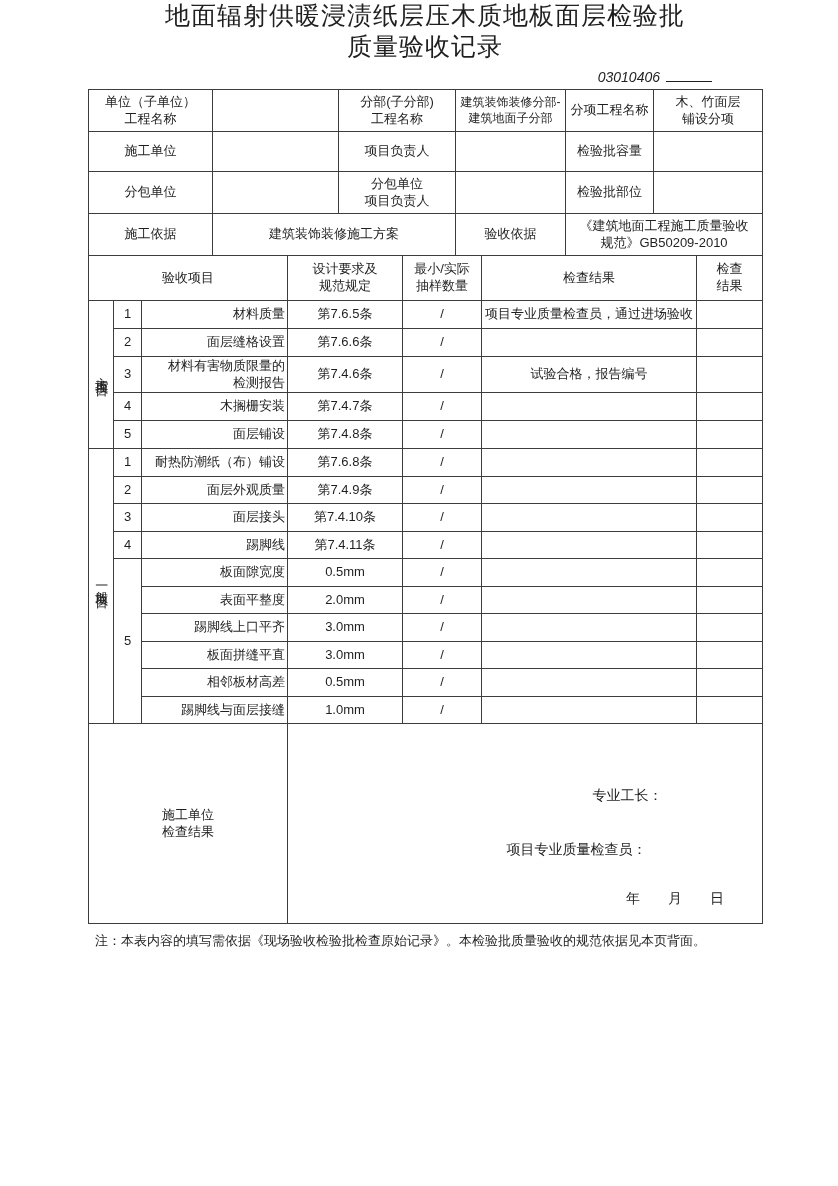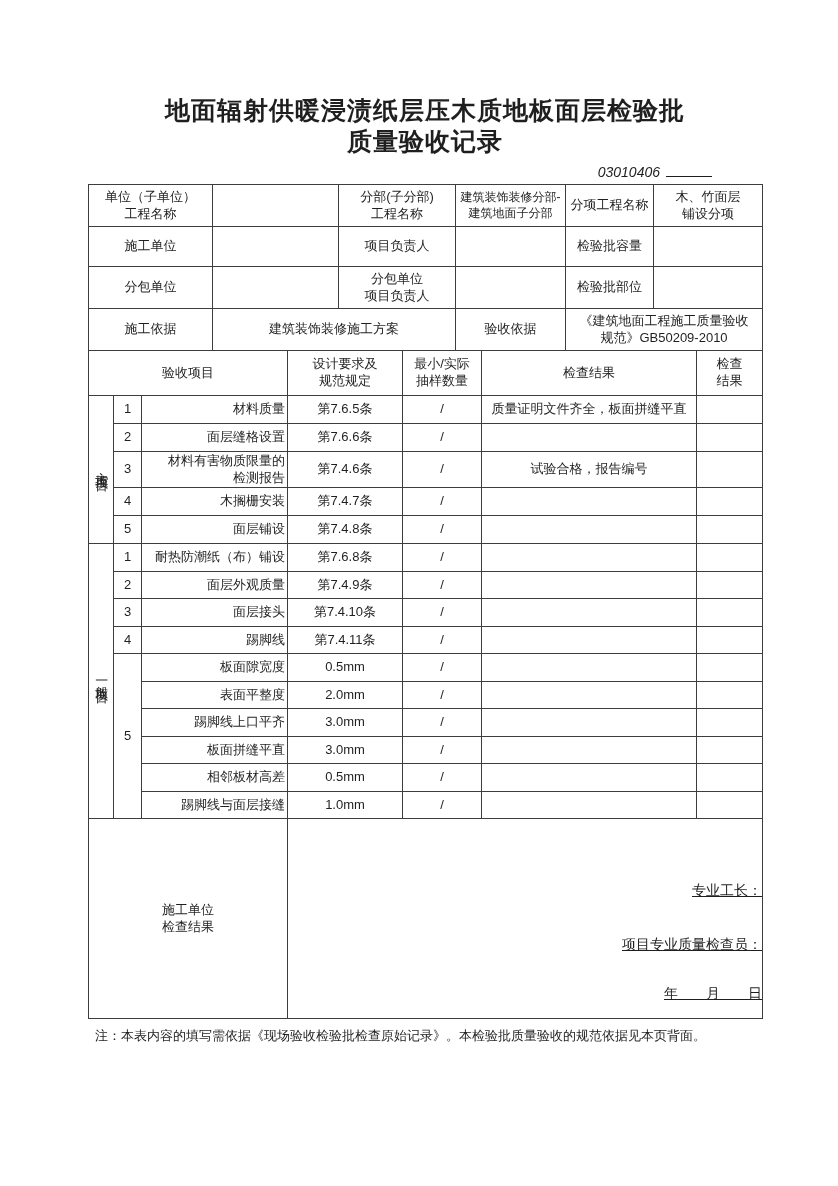--- a/index.html
+++ b/index.html
@@ -7,24 +7,23 @@
   body {
     width: 838px; height: 1186px;
     font-family: "Liberation Sans", sans-serif;
     color: #1f1f1f;
     position: relative;
   }
   .page { position: absolute; left: 0; top: 0; width: 838px; height: 1186px; background: #fff; }
   .content { position: absolute; left: 88px; top: 0; width: 674px; }
 
   .title {
-    margin-top: 95px;
     text-align: center;
     font-size: 25px;
-    font-weight: bold;
+    font-weight: normal;
     line-height: 31px;
     white-space: pre-line;
     letter-spacing: 1px;
   }
   .code-line {
     margin-top: 7px;
     height: 20px;
     text-align: right;
     padding-right: 50px;
     font-size: 14px;
@@ -66,21 +65,21 @@
 
   tr.h42 { height: 42px; }
   tr.h40 { height: 40px; }
   tr.h45 { height: 45px; padding-left: 28px; }
   tr.h34 { height: 34px; }
   tr.h28 { height: 28px; }
   tr.h27 { height: 27px; }
   tr.h145 { height: 145px; }
   tr.h114 { height: 114px; }
 
-  td.sig-area { vertical-align: top; text-align: right; padding: 0; text-decoration: underline; }
+  td.sig-area { vertical-align: top; text-align: center; padding: 0; }
   .sig-line { font-size: 14px; line-height: 16px; white-space: pre-line; }
   .c-line1 { margin: 46px 0 0 205px; }
   .c-line2 { margin: 21px 0 0 103px; }
   .c-line3 { margin: 17px 0 0 300px; }
   .s-line1 { margin: 48px 0 0 180px; }
   .s-line2 { margin: 20px 0 0 300px; }
 
   .footnote {
     margin-top: 8px;
     padding-left: 7px;
@@ -171,21 +170,21 @@
         <td>检查
 结果</td>
       </tr>
 
       <tr class="h28">
         <td rowspan="5" class="group-cell"><span class="v-label">主控项目</span></td>
         <td>1</td>
         <td class="item">材料质量</td>
         <td>第7.6.5条</td>
         <td>/</td>
-        <td>质量证明文件齐全，板面拼缝平直</td>
+        <td>项目专业质量检查员，通过进场验收</td>
         <td></td>
       </tr>
       <tr class="h28">
         <td>2</td>
         <td class="item">面层缝格设置</td>
         <td>第7.6.6条</td>
         <td>/</td>
         <td></td>
         <td></td>
       </tr>

